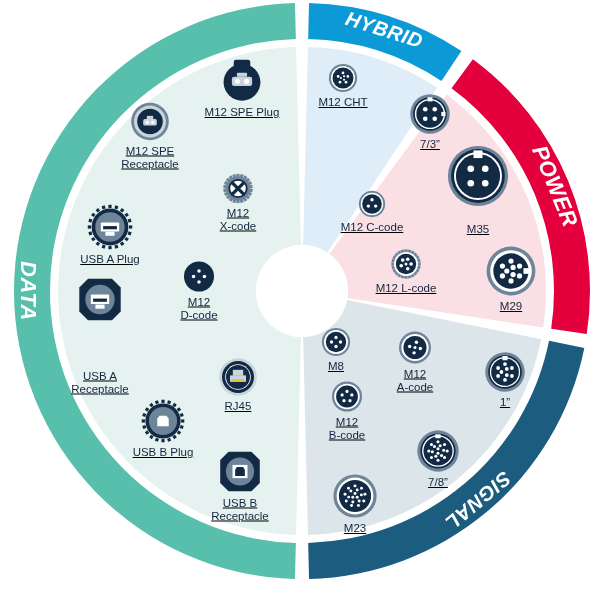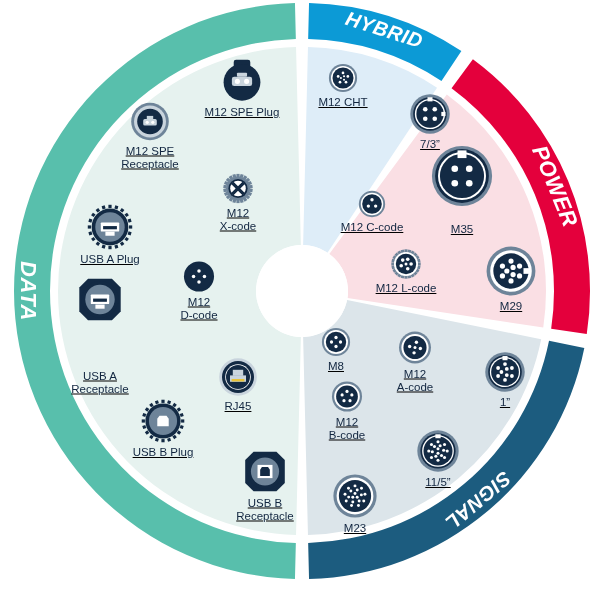--- a/index.html
+++ b/index.html
@@ -223,21 +223,21 @@
             <rect x="4.48" y="8.83" width="3.2" height="3.2" transform="rotate(306 6.08 10.43)" fill="#132A44"></rect>
             <rect x="8.83" y="4.48" width="3.2" height="3.2" transform="rotate(324 10.43 6.08)" fill="#132A44"></rect>
             <rect x="14.32" y="1.68" width="3.2" height="3.2" transform="rotate(342 15.92 3.28)" fill="#132A44"></rect>
               <circle cx="22" cy="22" r="17.6" fill="#132A44"></circle>
               <circle cx="22" cy="22" r="14.08" fill="#6E8499"></circle>
               <path d="M 16.28 27.28 v -7.48 l 2.2 -3.08 h 7.04 l 2.2 3.08 v 7.48 z" fill="#fff"></path>
           </svg>
         </div>
         <div class="cap">USB B Plug</div>
       </div>
-      <div class="conn" style="left: 265px; top: 486px;">
+      <div class="conn" style="left: 240px; top: 486px;">
         <div>
           <svg class="icon" width="44" height="44" viewBox="0 0 44 44">
             <path d="M 10.559999999999999 2.1999999999999993 h 22.880000000000003 l 8.36 8.36 v 22.880000000000003 l -8.36 8.36 h -22.880000000000003 l -8.36 -8.36 v -22.880000000000003 z" fill="#132A44"></path>
               <circle cx="22" cy="22" r="17.6" fill="#132A44"></circle>
               <circle cx="22" cy="22" r="14.08" fill="#6E8499"></circle>
               <rect x="14.52" y="15.4" width="14.96" height="13.2" fill="#fff"></rect>
               <path d="M 17.16 26.4 v -6.16 l 1.76 -2.6399999999999997 h 6.16 l 1.76 2.6399999999999997 v 6.16 z" fill="#132A44"></path>
           </svg>
         </div>
         <div class="cap">USB B
@@ -284,21 +284,21 @@
             <circle cx="14" cy="14" r="13.16" fill="#6E8499"></circle>
               <circle cx="14" cy="14" r="11.200000000000001" fill="#fff"></circle>
               <circle cx="14" cy="14" r="9.8" fill="#132A44"></circle>
               <circle cx="14.00" cy="9.80" r="1.68" fill="#fff"></circle>
             <circle cx="17.64" cy="16.10" r="1.68" fill="#fff"></circle>
             <circle cx="10.36" cy="16.10" r="1.68" fill="#fff"></circle>
           </svg>
         </div>
         <div class="cap">M12 C-code</div>
       </div>
-      <div class="conn" style="left: 462px; top: 190px; gap: 12px;">
+      <div class="conn" style="left: 478px; top: 190px; gap: 12px;">
         <div>
           <svg class="icon" width="64" height="64" viewBox="0 0 64 64">
             <circle cx="32" cy="32" r="30.08" fill="#6E8499"></circle>
               <circle cx="32" cy="32" r="26.880000000000003" fill="#132A44"></circle>
               <circle cx="32" cy="32" r="24" fill="#fff"></circle>
               <circle cx="32" cy="32" r="22.080000000000002" fill="#132A44"></circle>
               <rect x="27.52" y="6.399999999999999" width="8.96" height="7.68" fill="#fff"></rect>
               <circle cx="39.24" cy="24.76" r="3.328" fill="#fff"></circle>
             <circle cx="39.24" cy="39.24" r="3.328" fill="#fff"></circle>
             <circle cx="24.76" cy="39.24" r="3.328" fill="#fff"></circle>
@@ -452,21 +452,21 @@
               <circle cx="24.14" cy="16.70" r="1.54" fill="#fff"></circle>
             <circle cx="27.66" cy="21.20" r="1.54" fill="#fff"></circle>
             <circle cx="25.52" cy="26.51" r="1.54" fill="#fff"></circle>
             <circle cx="19.86" cy="27.30" r="1.54" fill="#fff"></circle>
             <circle cx="16.34" cy="22.80" r="1.54" fill="#fff"></circle>
             <circle cx="18.48" cy="17.49" r="1.54" fill="#fff"></circle>
               <circle cx="22.00" cy="19.80" r="1.54" fill="#fff"></circle>
             <circle cx="22.00" cy="24.20" r="1.54" fill="#fff"></circle>
           </svg>
         </div>
-        <div class="cap">11/5”</div>
+        <div class="cap">7/8”</div>
       </div>
       <div class="conn" style="left: 355px; top: 504px;">
         <div>
           <svg class="icon" width="46" height="46" viewBox="0 0 46 46">
             <circle cx="23" cy="23" r="21.619999999999997" fill="#6E8499"></circle>
               <circle cx="23" cy="23" r="18.400000000000002" fill="#fff"></circle>
               <circle cx="23" cy="23" r="16.1" fill="#132A44"></circle>
               <circle cx="23.00" cy="12.88" r="1.472" fill="#fff"></circle>
             <circle cx="29.51" cy="15.25" r="1.472" fill="#fff"></circle>
             <circle cx="32.97" cy="21.24" r="1.472" fill="#fff"></circle>

